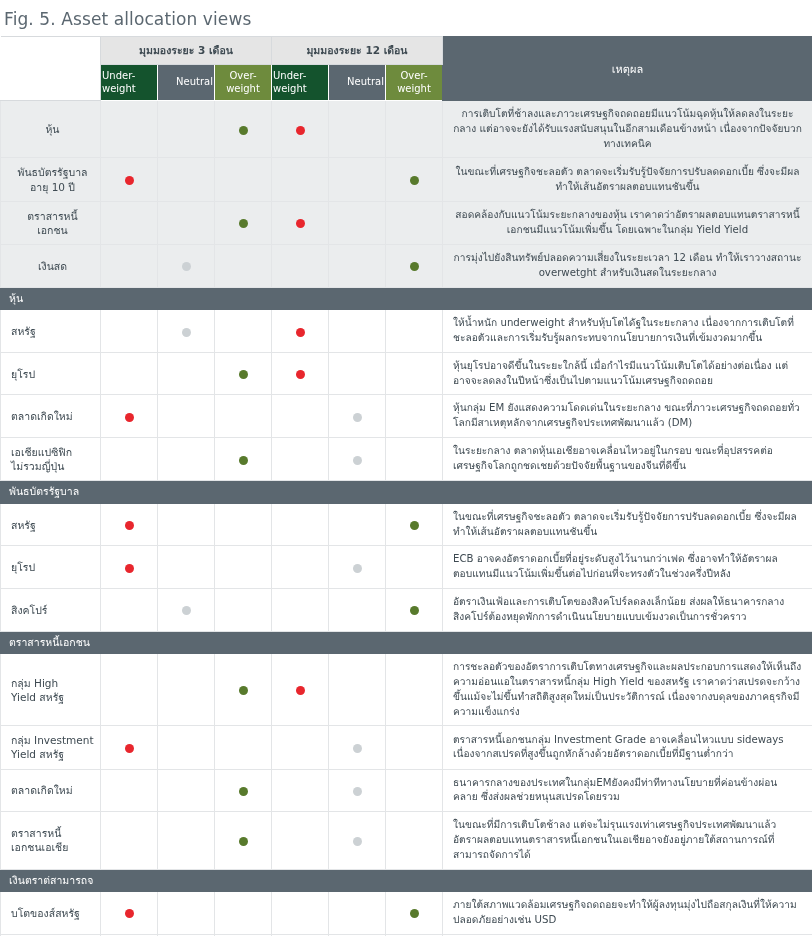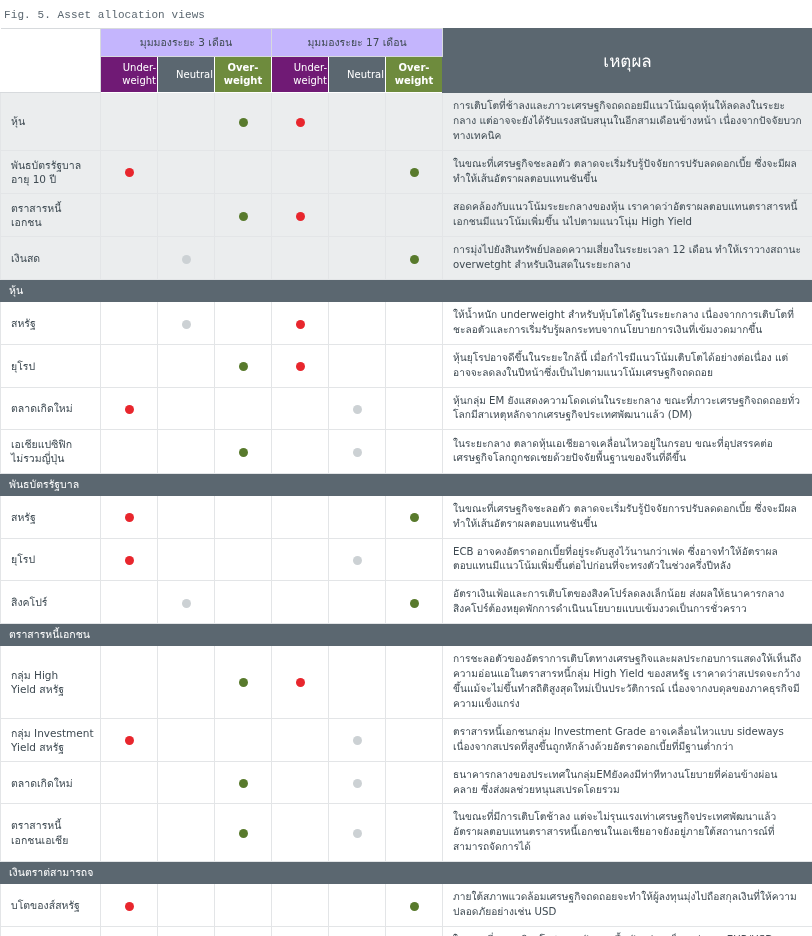--- a/index.html
+++ b/index.html
@@ -15,86 +15,85 @@
     overflow: hidden;
   }
   .page {
     position: relative;
     width: 812px;
     height: 936px;
     box-sizing: border-box;
     padding: 0;
   }
   .fig-title {
-    font-size: 11px;
+    font-size: 17px;
     color: #5b6770;
     padding: 8px 0 6px 4px;
     letter-spacing: 0.1px;
     line-height: 1.3;
-    font-family: Liberation Mono, monospace;
   }
   table.alloc {
     border-collapse: collapse;
     width: 812px;
     table-layout: fixed;
   }
   table.alloc col.c-label   { width: 100px; }
   table.alloc col.c-dot     { width: 57px; }
   table.alloc col.c-reason  { width: 370px; }
 
   
   .hdr-blank {
     background: #ffffff;
     border: 1px solid #d7dadd;
     border-left: none;
   }
   .hdr-span {
-    background: #c4b5fd;
+    background: #e5e5e5;
     border: 1px solid #d7dadd;
     text-align: center;
     font-size: 10.5px;
     color: #3e4a52;
     padding: 5px 12px;
-    font-weight: normal;
+    font-weight: bold;
   }
   .hdr-reason {
     background: #5b6770;
     color: #ffffff;
     text-align: center;
-    font-size: 17px;
+    font-size: 11px;
     font-weight: normal;
     vertical-align: middle;
     border: 1px solid #5b6770;
   }
   .hdr-under {
-    background: #701a75;
+    background: #14532d;
+    color: #ffffff;
+    text-align: left;
+    font-size: 10px;
+    font-weight: normal;
+    padding: 5px 1px;
+    line-height: 1.25;
+    border: 1px solid #ffffff;
+  }
+  .hdr-neutral {
+    background: #5b6770;
     color: #ffffff;
     text-align: right;
     font-size: 10px;
     font-weight: normal;
     padding: 5px 1px;
     line-height: 1.25;
     border: 1px solid #ffffff;
   }
-  .hdr-neutral {
-    background: #5b6770;
-    color: #ffffff;
-    text-align: right;
+  .hdr-over {
+    background: #6e8b3d;
+    color: #ffffff;
+    text-align: center;
     font-size: 10px;
     font-weight: normal;
-    padding: 5px 1px;
-    line-height: 1.25;
-    border: 1px solid #ffffff;
-  }
-  .hdr-over {
-    background: #6e8b3d;
-    color: #ffffff;
-    text-align: center;
-    font-size: 10px;
-    font-weight: bold;
     padding: 5px 1px;
     line-height: 1.25;
     border: 1px solid #ffffff;
   }
 
   
   td.section-bar {
     background: #5b6770;
     color: #ffffff;
     font-size: 10.5px;
@@ -120,21 +119,21 @@
   }
   td.reason {
     font-size: 10.2px;
     color: #3e4a52;
     padding: 6px 10px 6px 10px;
     line-height: 1.45;
     vertical-align: middle;
   }
   tr.shade td.rlabel,
   tr.shade td.dotcell,
-  tr.shade td.reason { background: #ebedee; }
+  tr.shade td.reason { background: #ebedee; text-align: center; }
   tr.plain td.rlabel,
   tr.plain td.dotcell,
   tr.plain td.reason { background: #ffffff; }
 
   .dot {
     display: inline-block;
     width: 9px;
     height: 9px;
     border-radius: 50%;
     vertical-align: middle;
@@ -158,21 +157,21 @@
         <col class="c-dot">
       <col class="c-dot">
         <col class="c-dot">
         <col class="c-dot">
         <col class="c-reason">
     </colgroup>
     <thead>
       <tr>
         <th class="hdr-blank" rowspan="2"></th>
         <th class="hdr-span" colspan="3">มุมมองระยะ 3 เดือน</th>
-        <th class="hdr-span" colspan="3">มุมมองระยะ 17 เดือน</th>
+        <th class="hdr-span" colspan="3">มุมมองระยะ 12 เดือน</th>
         <th class="hdr-reason" rowspan="2">เหตุผล</th>
       </tr>
       <tr>
         <th class="hdr-under">
           <span>Under-</span><br>
           <span>weight</span>
         </th>
         <th class="hdr-neutral">Neutral</th>
         <th class="hdr-over">
           <span>Over-</span><br>
@@ -211,21 +210,21 @@
           <td class="reason">ในขณะที่เศรษฐกิจชะลอตัว ตลาดจะเริ่มรับรู้ปัจจัยการปรับลดดอกเบี้ย ซึ่งจะมีผลทำให้เส้นอัตราผลตอบแทนชันขึ้น</td>
         </tr>
         <tr class="data-row shade">
           <td class="rlabel"><span>ตราสารหนี้</span><br><span>เอกชน</span></td>
           <td class="dotcell"></td>
           <td class="dotcell"></td>
           <td class="dotcell"><span class="dot green"></span></td>
           <td class="dotcell"><span class="dot red"></span></td>
           <td class="dotcell"></td>
           <td class="dotcell"></td>
-          <td class="reason">สอดคล้องกับแนวโน้มระยะกลางของหุ้น เราคาดว่าอัตราผลตอบแทนตราสารหนี้เอกชนมีแนวโน้มเพิ่มขึ้น นไปตามแนวโนุ่ม High Yield</td>
+          <td class="reason">สอดคล้องกับแนวโน้มระยะกลางของหุ้น เราคาดว่าอัตราผลตอบแทนตราสารหนี้เอกชนมีแนวโน้มเพิ่มขึ้น โดยเฉพาะในกลุ่ม Yield Yield</td>
         </tr>
         <tr class="data-row shade">
           <td class="rlabel"><span>เงินสด</span></td>
           <td class="dotcell"></td>
           <td class="dotcell"><span class="dot grey"></span></td>
           <td class="dotcell"></td>
           <td class="dotcell"></td>
           <td class="dotcell"></td>
           <td class="dotcell"><span class="dot green"></span></td>
           <td class="reason">การมุ่งไปยังสินทรัพย์ปลอดความเสี่ยงในระยะเวลา 12 เดือน ทำให้เราวางสถานะ overwetght สำหรับเงินสดในระยะกลาง</td>

